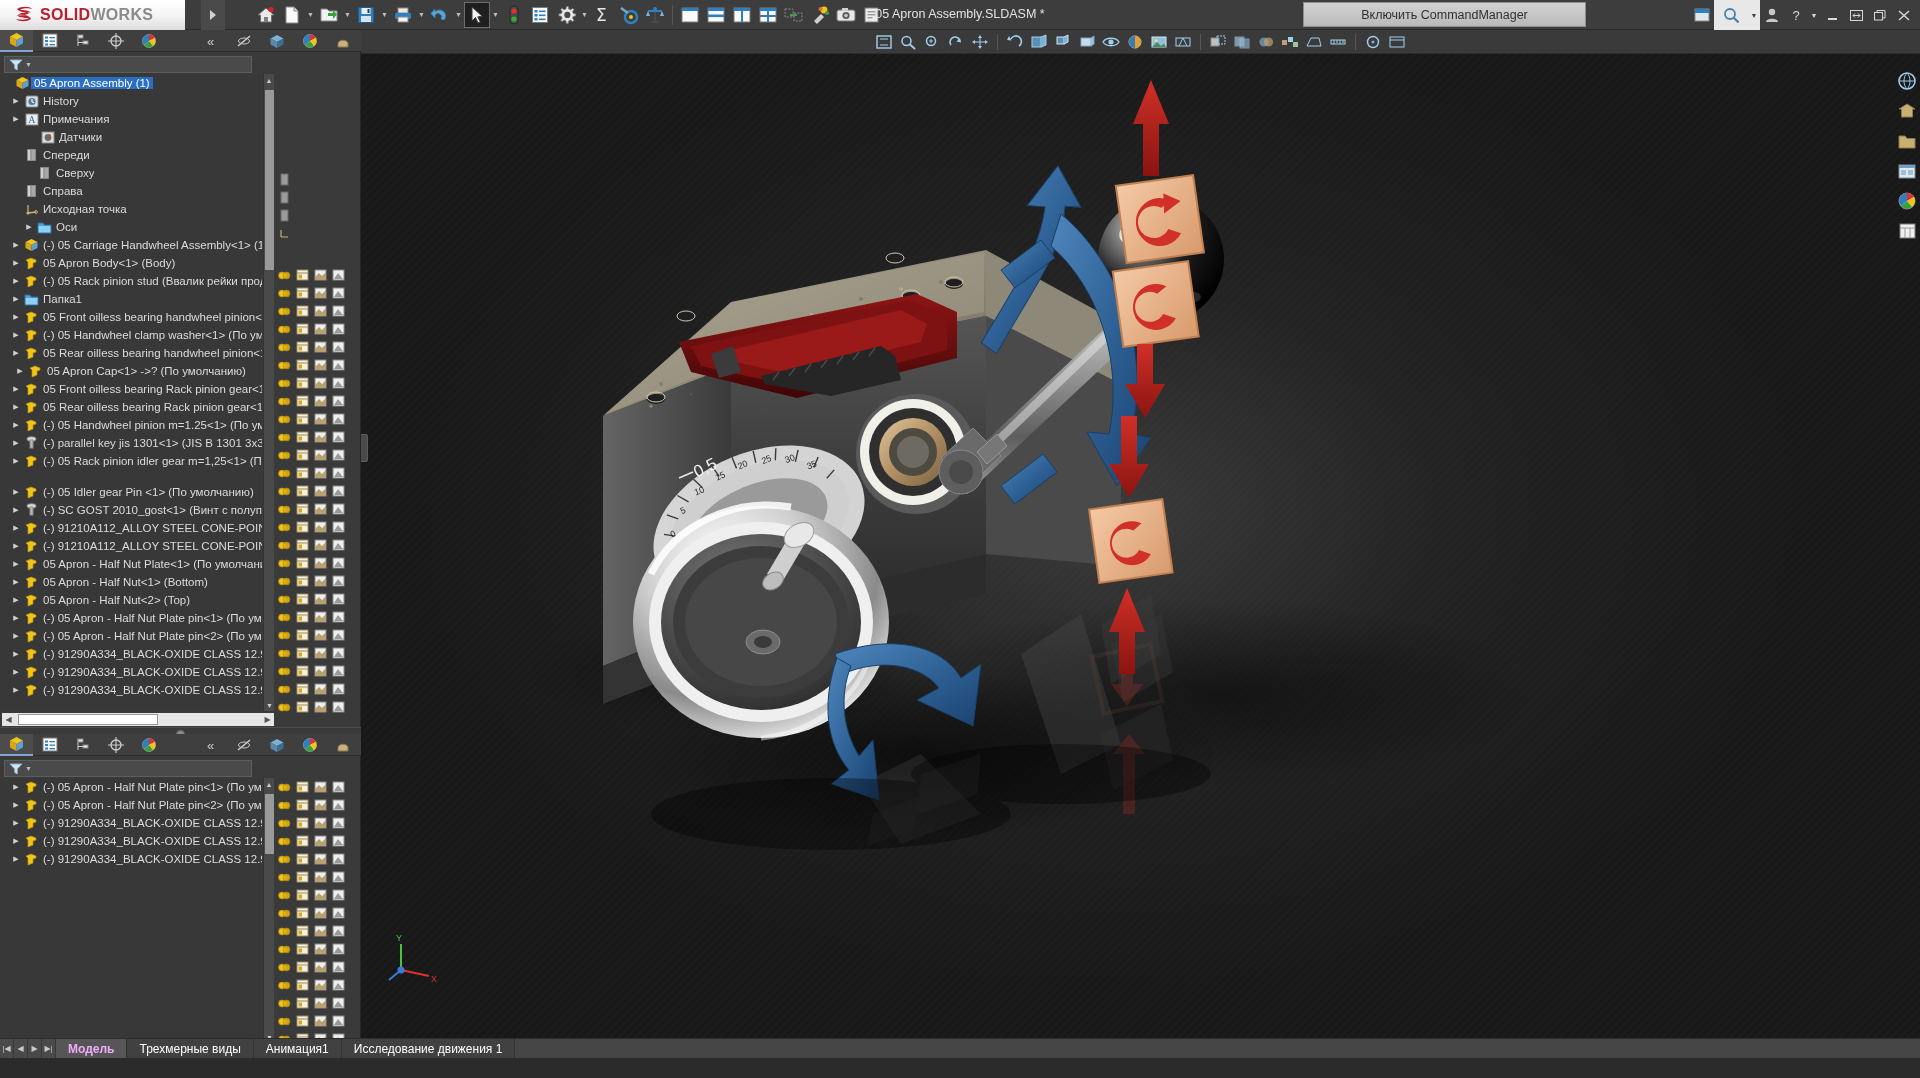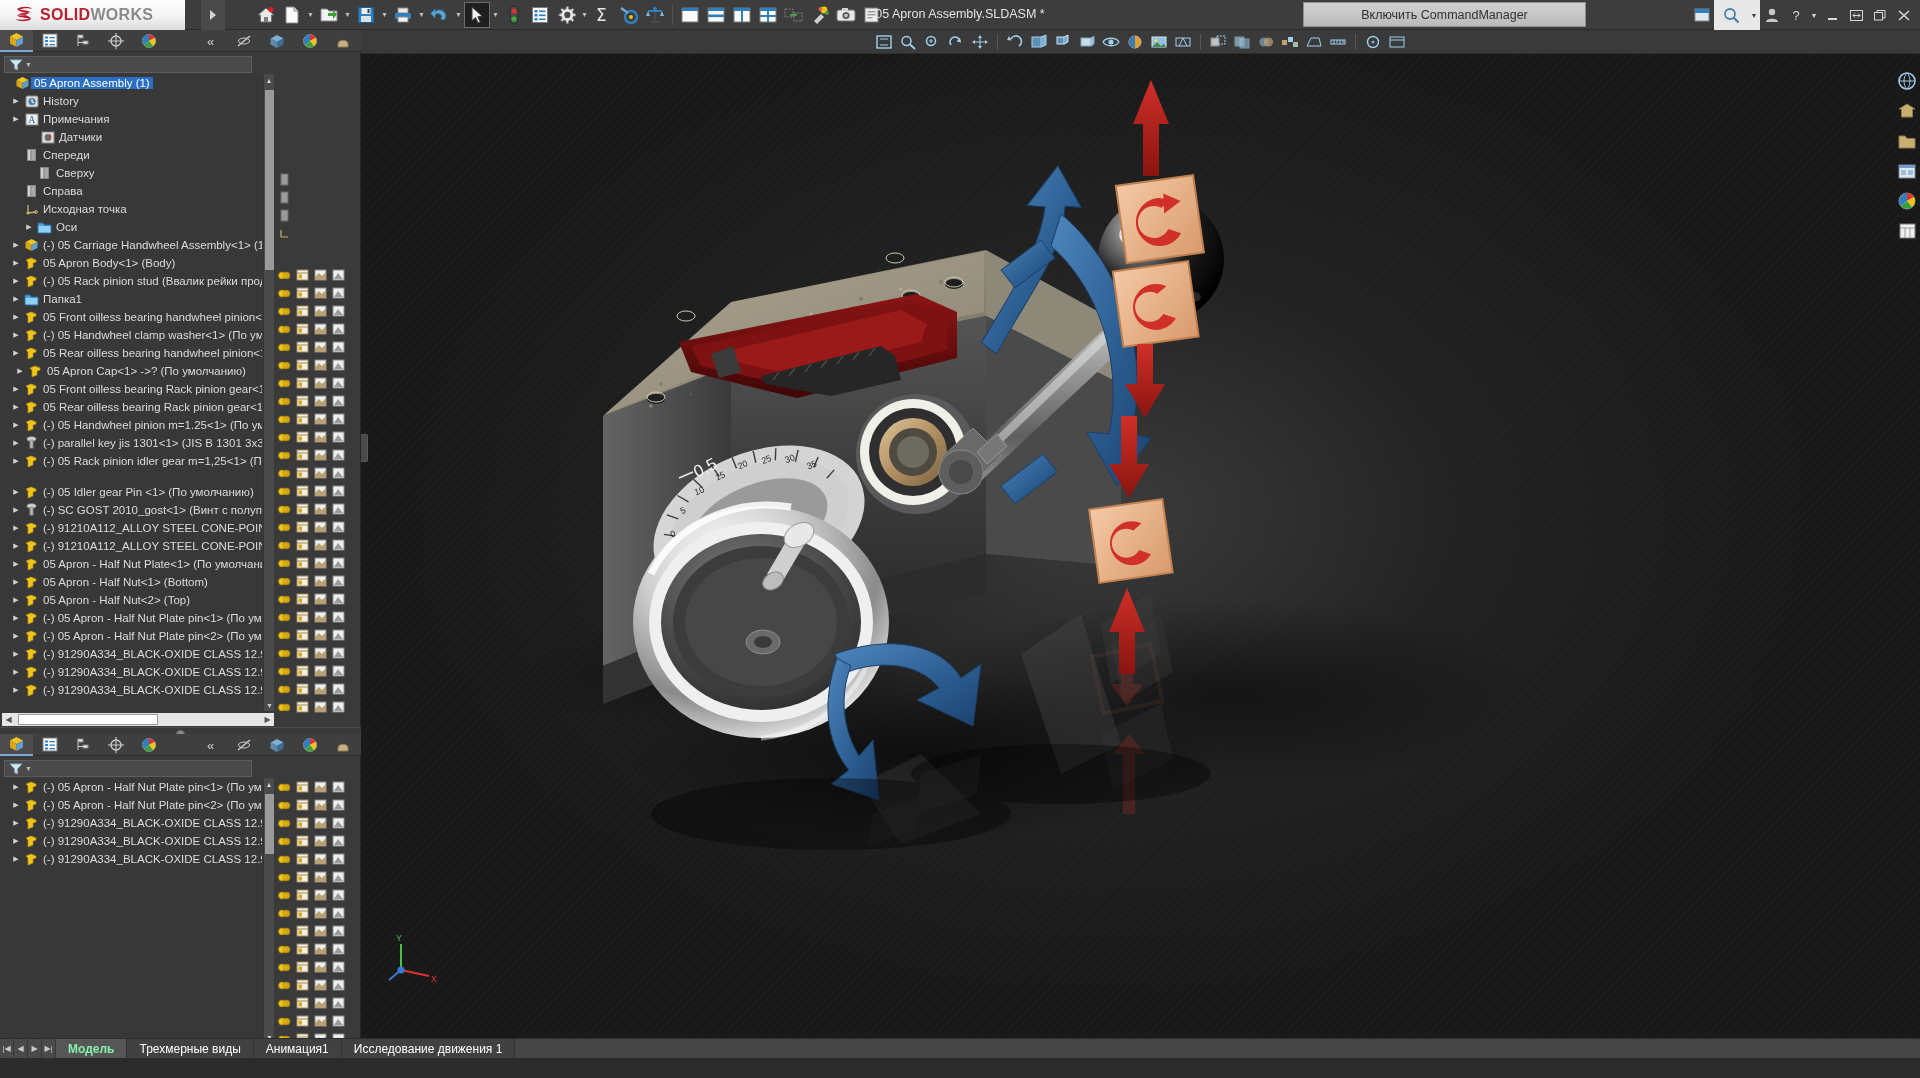--- a/index.html
+++ b/index.html
@@ -126,21 +126,21 @@
   
   .tabsbar{
     position:absolute; left:0; bottom:20px; width:1920px; height:20px;
     background:#454545; display:flex; align-items:stretch;
     border-top:1px solid #2d2d2d;
   }
   .navbtn{ width:14px; display:flex; align-items:center; justify-content:center;
     color:#c9c9c9; font-size:8px; border-right:1px solid #383838; background:#4a4a4a;}
   .tab{ display:flex; align-items:center; padding:0 12px; font-size:12px; color:#ffffff;
     border-right:1px solid #313131; background:#414141;}
-  .tab.act{ background:#565656; color:#86efac; font-weight:bold;}
+  .tab.act{ background:#565656; color:#f0abfc; font-weight:bold;}
   .statusbar{
     position:absolute; left:0; bottom:0; width:1920px; height:20px;
     background:#3d3d3d; display:flex; align-items:center;
     font-size:11.5px; color:#d5d5d5; border-top:1px solid #2f2f2f;
   }
   .sb-l{ padding-left:6px;}
   .sb-r{ position:absolute; right:0; top:0; height:20px; display:flex; align-items:center; gap:42px; padding-right:14px;}
 
   
   svg{ display:block; }

